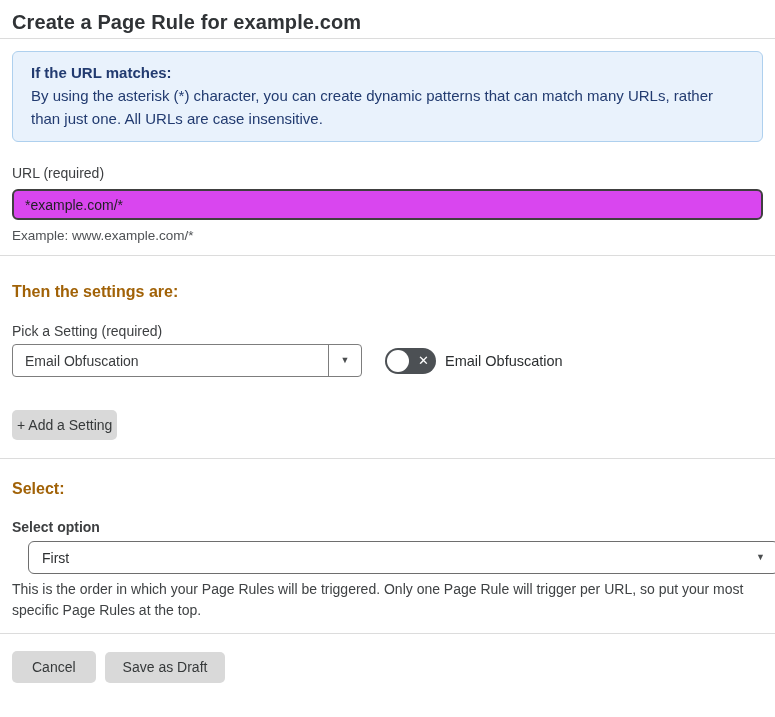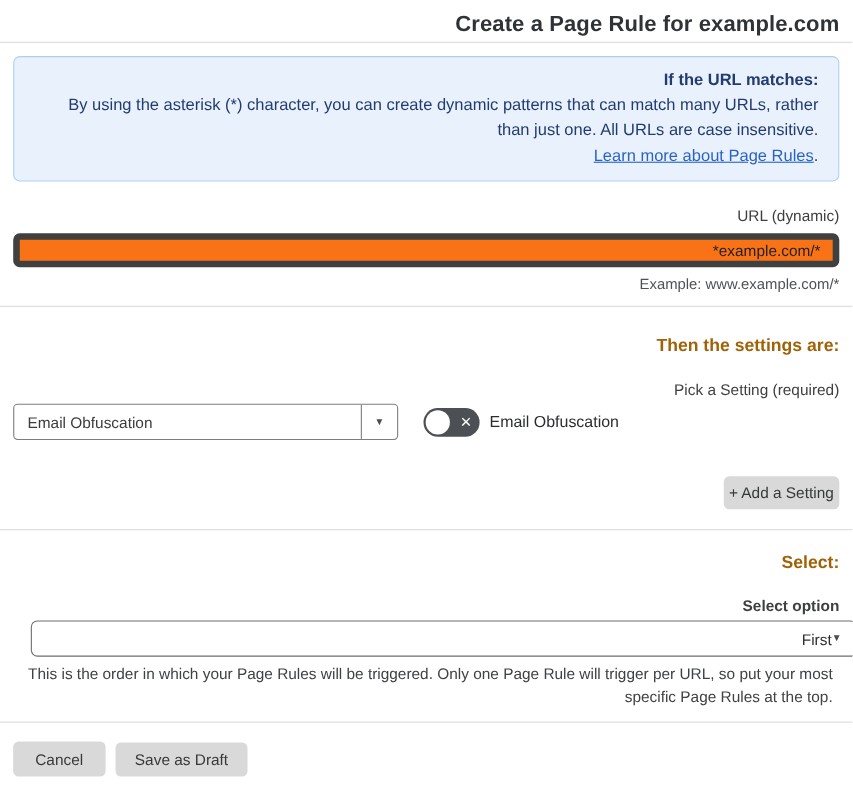--- a/index.html
+++ b/index.html
@@ -1,15 +1,15 @@
 <!DOCTYPE html>
 <html><head>
 <meta charset="utf-8">
 <style>
-  * { box-sizing: border-box; margin: 0; padding: 0; text-align: right; }
+  * { box-sizing: border-box; margin: 0; padding: 0; }
   html, body {
     width: 775px; height: 717px;
     background: #ffffff;
     font-family: "Liberation Sans", sans-serif;
     color: #313131;
     overflow: hidden;
   }
   .hr {
     border: 0; border-top: 1px solid #dcdcdc;
     width: 775px; height: 0;
@@ -41,22 +41,22 @@
 
   
   .field-label {
     margin: 23px 12px 0;
     font-size: 14px; line-height: 16px; color: #3d3f41;
   }
   .url-input {
     display: block;
     margin: 8px 12px 0;
     width: 751px; height: 31px;
-    background: #f97316;
-    border: 6px solid #404040;
+    background: #d946ef;
+    border: 2px solid #404040;
     border-radius: 6px;
     padding: 0 11px;
     font-family: "Liberation Sans", sans-serif;
     font-size: 14px; color: #1f2023;
   }
   .example-text {
     margin: 8px 12px 0;
     font-size: 13.5px; line-height: 16px; color: #4f5255;
   }
   .hr-url { margin-top: 11px; }
@@ -176,24 +176,23 @@
 <body>
 
 
 
 <h1 class="page-title">Create a Page Rule for example.com</h1>
 <div class="hr hr-title"></div>
 
 <div class="info-box">
   <div class="info-heading">If the URL matches:</div>
   <div class="info-body">By using the asterisk (*) character, you can create dynamic patterns that can match many URLs, rather than just one. All URLs are case insensitive.</div>
-  <div class="info-link-line"><a>Learn more about Page Rules</a><span>.</span></div>
-</div>
-
-<div class="field-label">URL (dynamic)</div>
+</div>
+
+<div class="field-label">URL (required)</div>
 <input class="url-input" type="text" value="*example.com/*" style="">
 <div class="example-text">Example: www.example.com/*</div>
 <div class="hr hr-url"></div>
 
 <h2 class="section-heading">Then the settings are:</h2>
 <div class="sub-label">Pick a Setting (required)</div>
 
 <div class="setting-row">
   <div class="select-box">
     <span class="select-value">Email Obfuscation</span>

